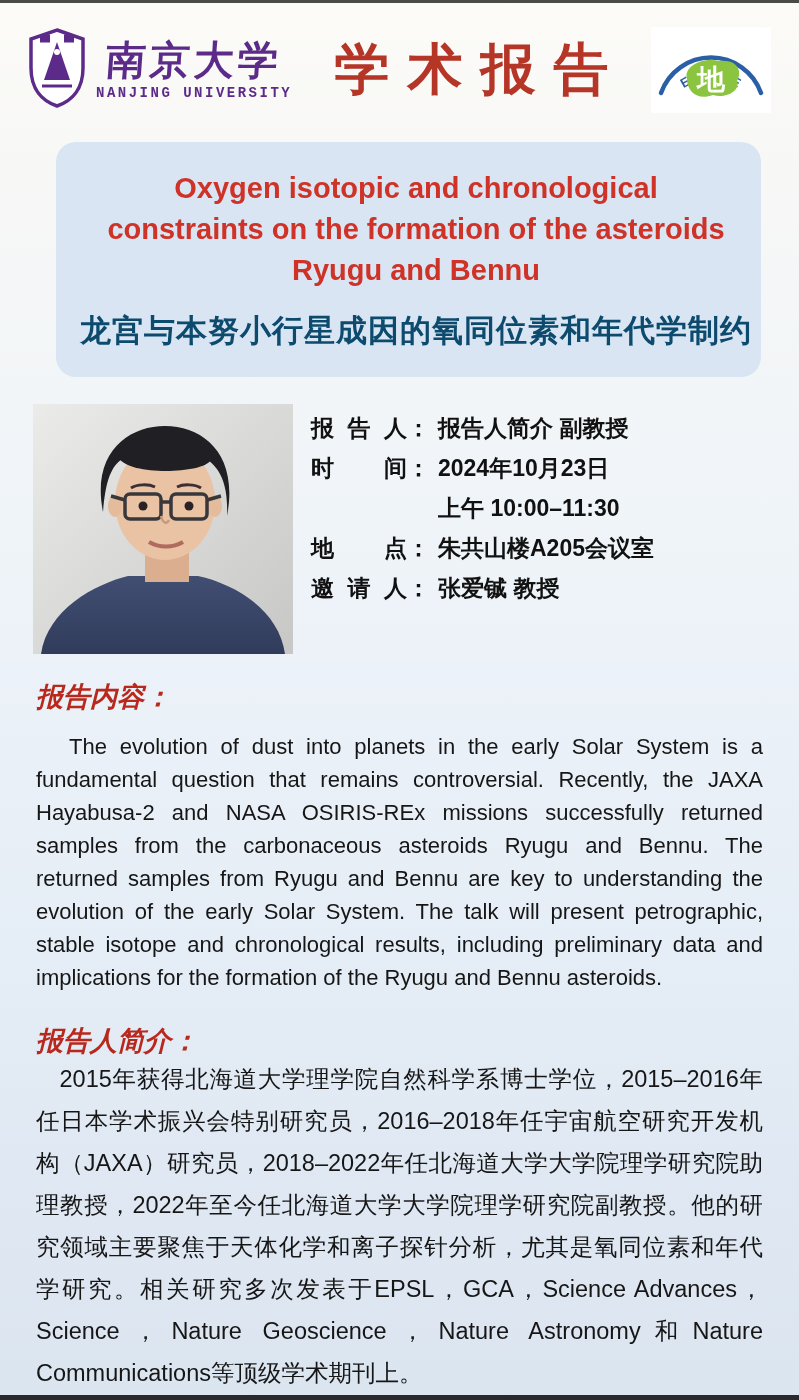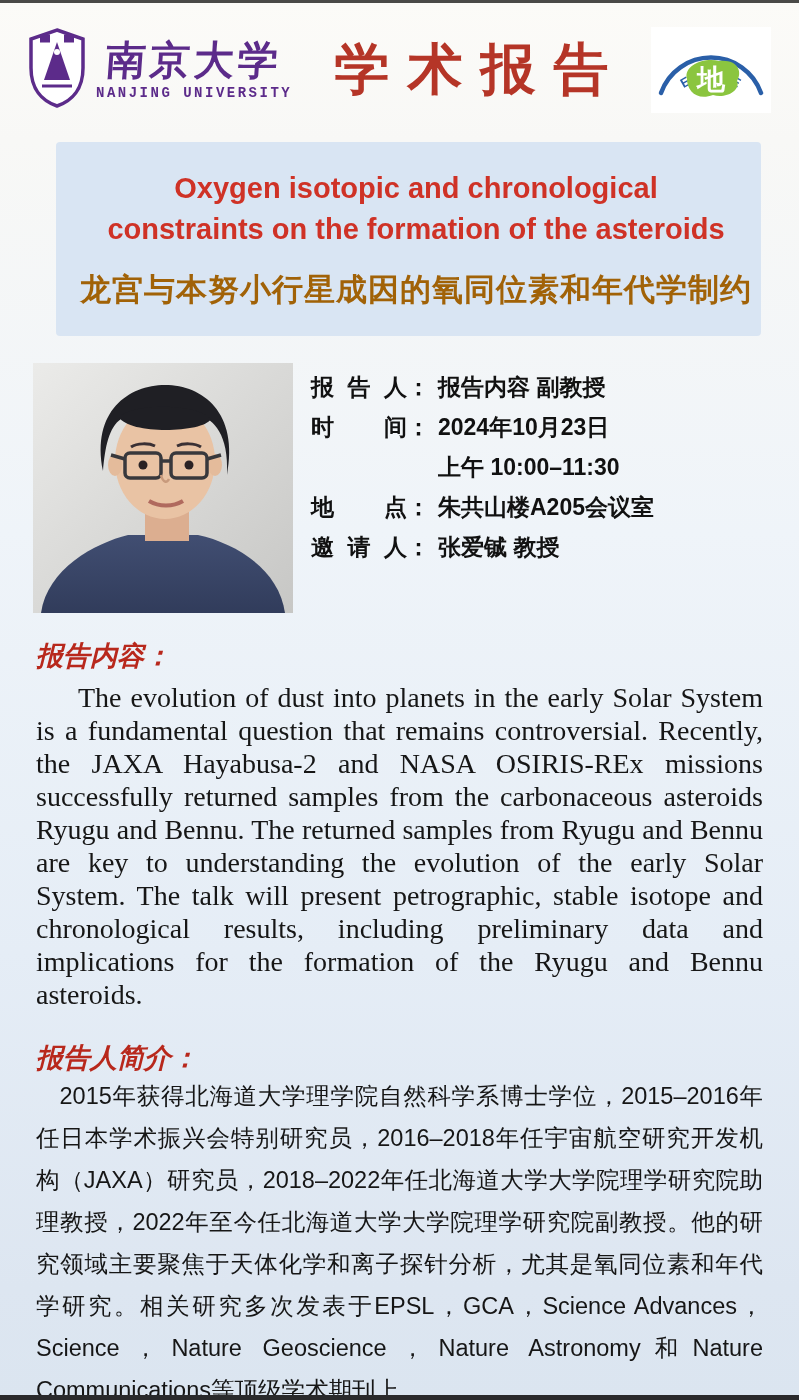--- a/index.html
+++ b/index.html
@@ -22,38 +22,38 @@
   .nju-text{display:flex;flex-direction:column;align-items:center;line-height:1;}
   .nju-cn{font-family:"DejaVu Serif","Liberation Serif",serif;font-weight:bold;
           font-size:40px;color:#5c2b8a;letter-spacing:4px;transform:skewX(-4deg);}
   .nju-en{font-family:Liberation Mono, monospace;font-weight:bold;font-size:14px;
           color:#5c2b8a;letter-spacing:2.5px;margin-top:6px;}
   .event-title{font-family:Liberation Mono, monospace;font-weight:bold;
           font-size:55px;color:#b53527;letter-spacing:18px;transform:translateX(9px);}
   .ese-box{width:120px;height:86px;background:#ffffff;display:flex;align-items:center;justify-content:center;}
 
   
-  .banner{margin:28px 38px 0 56px;background:#d9e5f3;border-radius:4px;
+  .banner{margin:28px 38px 0 56px;background:#d9e5f3;border-radius:20px;
           padding:26px 8px 24px 23px;text-align:center;}
   .banner-en{color:#cf3226;font-weight:bold;font-size:29px;line-height:41px;}
-  .banner-cn{color:#a16207;font-weight:bold;font-size:31px;line-height:44px;margin-top:18px;letter-spacing:1px;}
+  .banner-cn{color:#0c4a6e;font-weight:bold;font-size:31px;line-height:44px;margin-top:18px;letter-spacing:1px;}
 
   
   .speaker{display:flex;margin-top:27px;padding:0 33px;gap:18px;}
   .photo{width:260px;height:250px;flex:0 0 auto;}
   .info{flex:1;padding-top:4px;}
   .info-row{display:flex;align-items:flex-start;font-size:23px;font-weight:bold;line-height:40px;color:#111;}
   .info-label{display:inline-block;width:96px;text-align:justify;text-align-last:justify;flex:0 0 auto;}
   .info-colon{flex:0 0 auto;margin-right:8px;}
   .info-values{flex:1;}
 
   
   .section{padding:0 36px;}
   .section-heading{color:#b8281c;font-weight:bold;font-size:27px;margin-top:26px;line-height:34px;font-style:italic;}
-  .abstract{margin-top:8px;font-size:28px;line-height:33px;text-align:justify;text-indent:1.5em;color:#161616;font-family:Liberation Serif, serif;}
+  .abstract{margin-top:16px;font-size:22px;line-height:33px;text-align:justify;text-indent:1.5em;color:#161616;}
   .bio-heading{margin-top:30px;}
   .bio-text{font-size:23.5px;line-height:42px;text-align:justify;text-indent:1em;color:#161616;}
 </style>
 </head>
 <body>
 
 <div class="poster">
   <div class="top-bar"></div>
 
   <div class="header">
@@ -88,20 +88,21 @@
           <text x="58" y="62" font-size="28" font-weight="bold" fill="#ffffff" text-anchor="middle">地</text>
         </svg>
       </span>
     </div>
   </div>
 
   <div class="banner">
     <div class="banner-en">
       <div>Oxygen isotopic and chronological</div>
       <div>constraints on the formation of the asteroids</div>
+      <div>Ryugu and Bennu</div>
     </div>
     <div class="banner-cn">龙宫与本努小行星成因的氧同位素和年代学制约</div>
   </div>
 
   <div class="speaker">
     <div class="photo">
       <svg width="260" height="250" viewBox="0 0 260 250">
         <defs>
           <linearGradient id="phbg" x1="0" y1="0" x2="1" y2="1">
             <stop offset="0" stop-color="#ebebe9"></stop>
@@ -130,21 +131,21 @@
         <path d="M128 112 C130 120 134 120 136 116" stroke="#c89a7c" stroke-width="2.5" fill="none"></path>
         <path d="M116 138 C126 144 140 144 150 138" stroke="#b06a5e" stroke-width="4" fill="none"></path>
       </svg>
     </div>
 
     <div class="info">
       <div class="info-row">
         <span class="info-label">报告人</span>
         <span class="info-colon">：</span>
         <span class="info-values">
-          <div>报告内容 副教授</div>
+          <div>报告人简介 副教授</div>
         </span>
       </div>
       <div class="info-row">
         <span class="info-label">时间</span>
         <span class="info-colon">：</span>
         <span class="info-values">
           <div>2024年10月23日</div>
           <div>上午 10:00–11:30</div>
         </span>
       </div>

